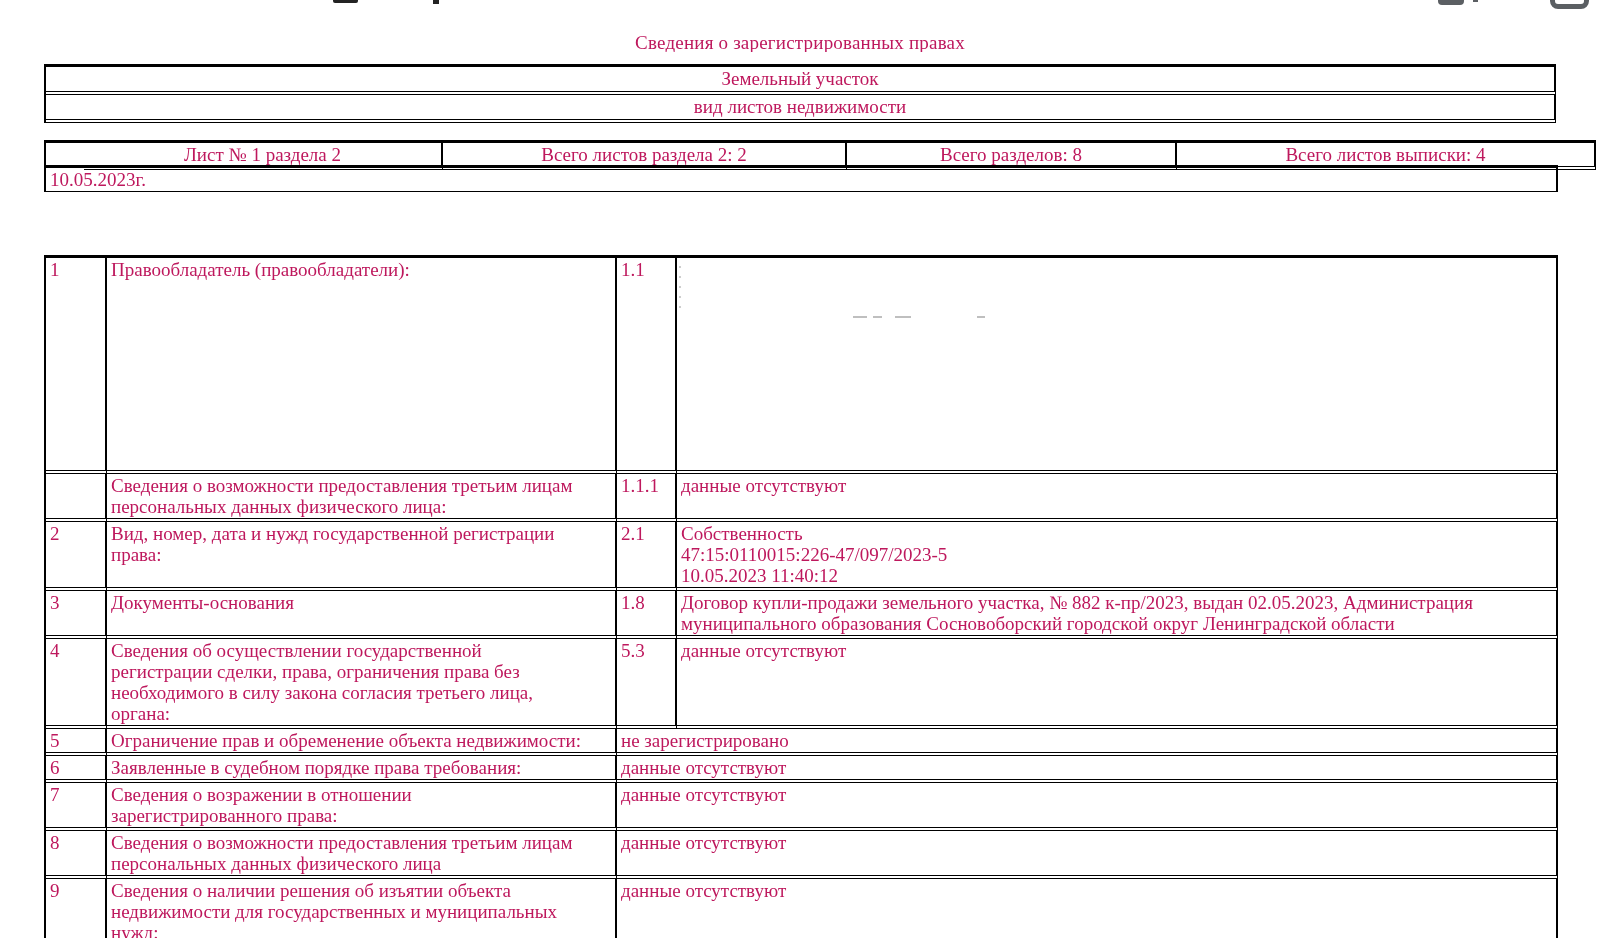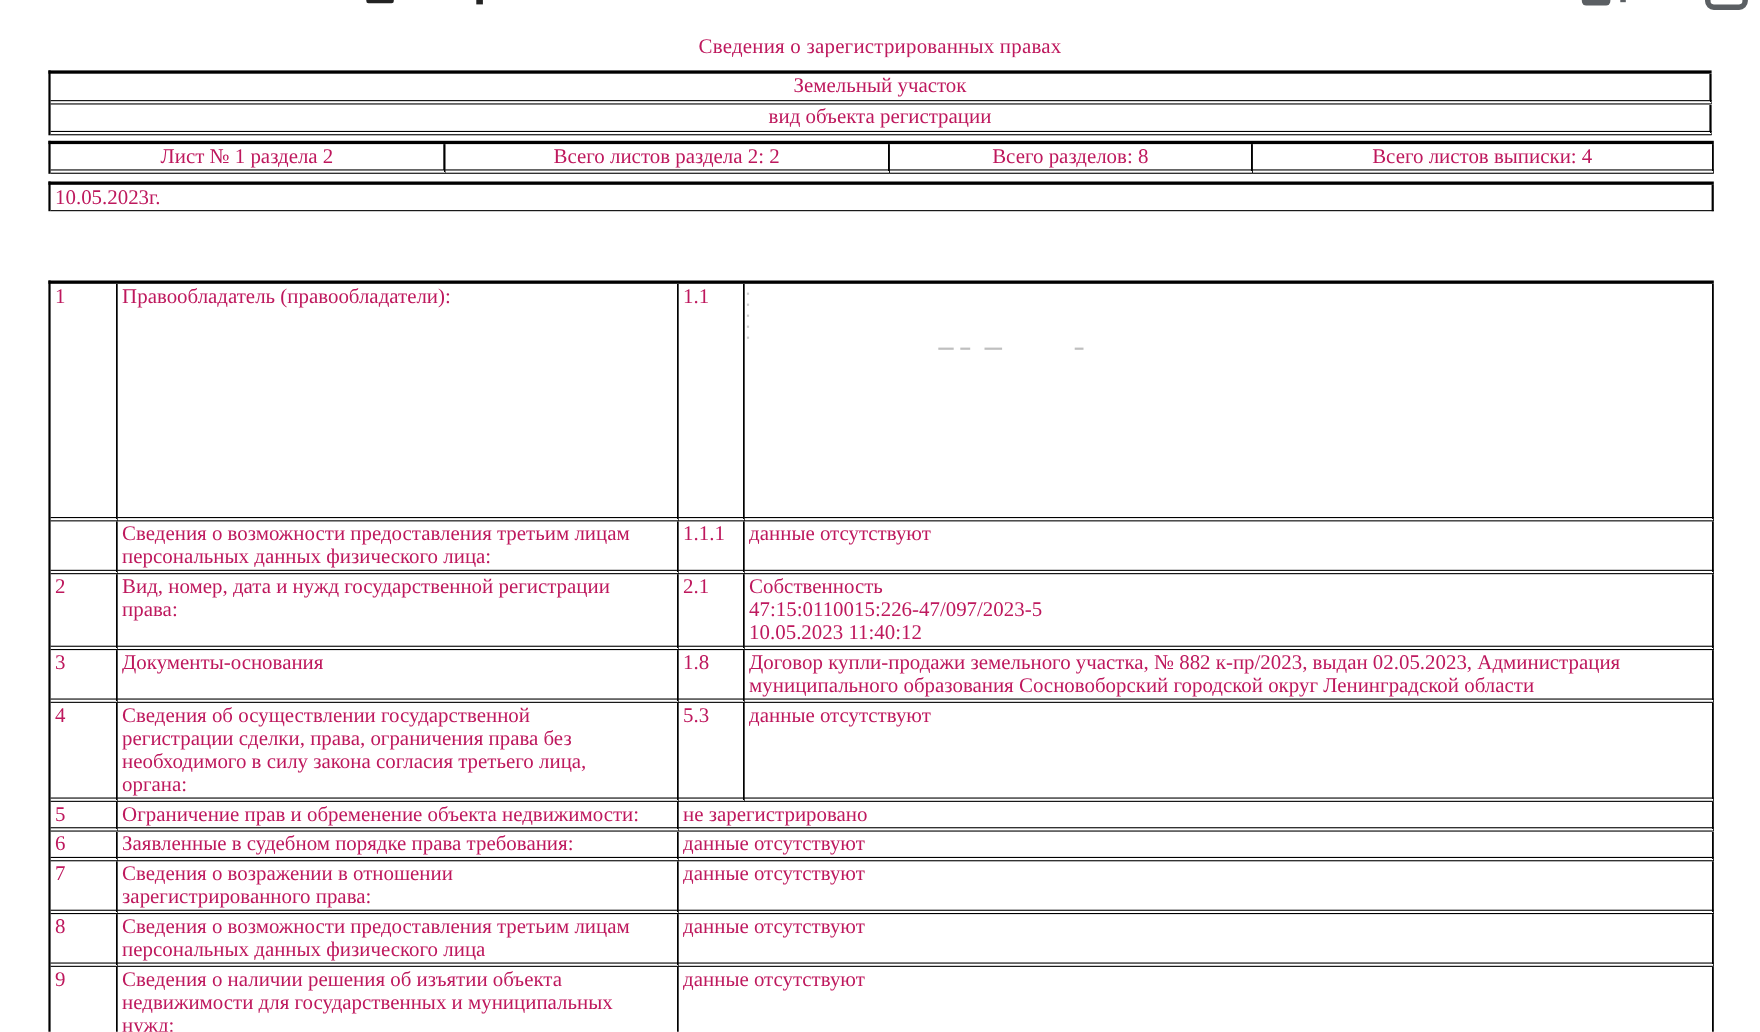--- a/index.html
+++ b/index.html
@@ -48,21 +48,21 @@
     vertical-align: top;
     line-height: 21px;
     overflow: hidden;
   }
   td.c { text-align: center; }
   td.val, td.lbl { white-space: pre-line; }
 
   #tableA { top: 64px; }
   #tableA tr { height: 28px; }
 
-  #tableB { top: 128px; }
+  #tableB { top: 140px; padding-left: 38px; }
   #tableB tr { height: 24px; }
 
   #tableC { top: 165px; }
   #tableC tr { height: 23px; }
   #tableC tr.thin td { border-bottom: 1px solid #000; }
 
   #tableM { top: 255px; }
   #tableM tr.r1   { height: 64px; }
   #tableM tr.r111 { height: 47px; }
   #tableM tr.r2   { height: 68px; }
@@ -93,21 +93,21 @@
   <div class="title-clip">
     <span class="t-text">Сведения о зарегистрированных правах</span>
   </div>
 
   <table class="doc" id="tableA">
     <tbody>
         <tr>
       <td class="c">Земельный участок</td>
     </tr>
     <tr>
-      <td class="c">вид объекта регистрации</td>
+      <td class="c">вид листов недвижимости</td>
     </tr>
   </tbody>
     </table>
 
   <table class="doc" id="tableB">
     <colgroup>
         <col style="width:359px">
         <col style="width:404px">
         <col style="width:330px">
         <col style="width:419px">

